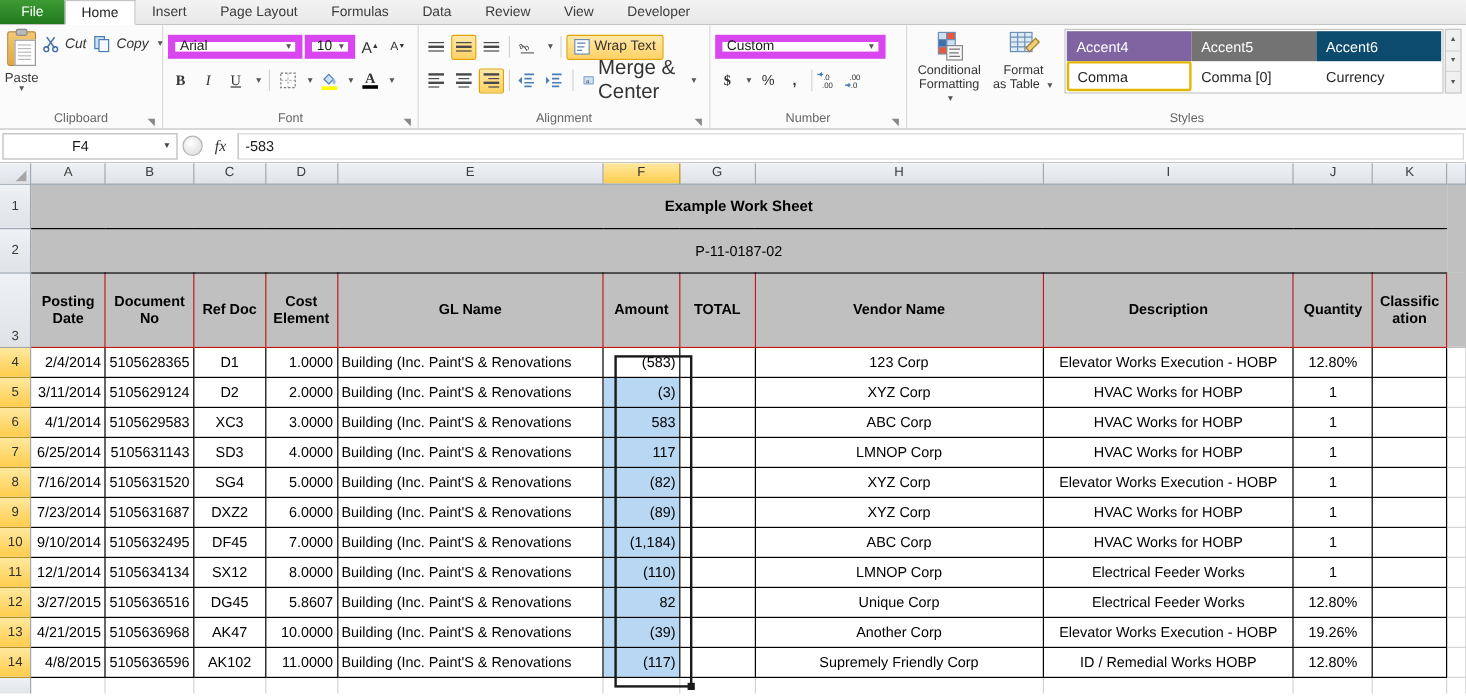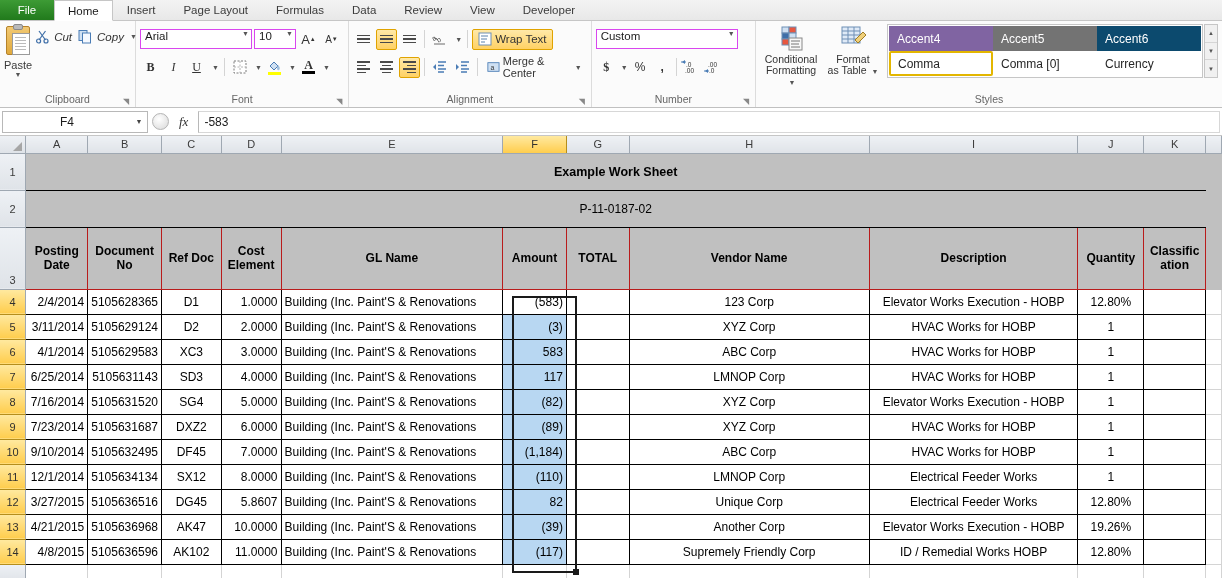--- a/index.html
+++ b/index.html
@@ -110,22 +110,22 @@
     white-space: nowrap;
   }
   .cmd .ic { width: 15px; height: 15px; display: inline-block; position: relative; }
   .caret-sm { font-size: 7px; color: #555; margin-left: 2px; }
 
   
   .g-font { width: 218px; }
   .fontrow1, .fontrow2 { display: flex; align-items: center; gap: 2px; height: 24px; }
   .fontrow1 { margin-bottom: 4px; }
   .combo {
-    height: 20px; background: #fff; border: 1px solid #d946ef;
-    display: flex; padding: 0 2px 0 4px;
+    height: 20px; background: #fff; border: 6px solid #d946ef;
+    display: flex; align-items: center; padding: 0 2px 0 4px;
     font-size: 11.5px; color: #1b1b1b;
   }
   .combo .cv { flex: 1; overflow: hidden; white-space: nowrap; }
   .combo .cc { font-size: 7px; color: #555; padding-left: 3px; }
   .font-name { width: 112px; }
   .font-size { width: 42px; }
   .btn {
     min-width: 21px; height: 21px;
     display: flex; align-items: center; justify-content: center;
     font-size: 12px; color: #333; border: 1px solid transparent; border-radius: 2px;
@@ -505,21 +505,21 @@
               <path d="M6 3 H14 M6 6.5 H12 M6 10 H14 M6 13 H12" stroke="#4a7cb5" stroke-width="1.3"></path>
               <path d="M1 5 L4 8 L1 11 Z" fill="#4a7cb5"></path>
             </svg>
         </div>
         <div class="sep"></div>
         <div class="btn" style="padding:0 4px;gap:3px;">
           <svg width="15" height="14" viewBox="0 0 15 14">
               <rect x="1" y="2" width="13" height="10" fill="#cfe0f2" stroke="#4a7cb5"></rect>
               <text x="4" y="10" font-size="8" fill="#333">a</text>
             </svg>
-          <span style="font-size:11px;color:#333;">Merge &amp; Center</span>
+          <span style="font-size:17px;color:#333;">Merge &amp; Center</span>
           <span class="caret-sm">▼</span>
         </div>
       </div>
     </div>
     <div class="group-label">Alignment</div>
     <div class="dlg-launcher">◥</div>
   </div>
 
   <div class="group g-number">
     <div class="group-body" style="flex-direction:column;padding-top:3px;">

